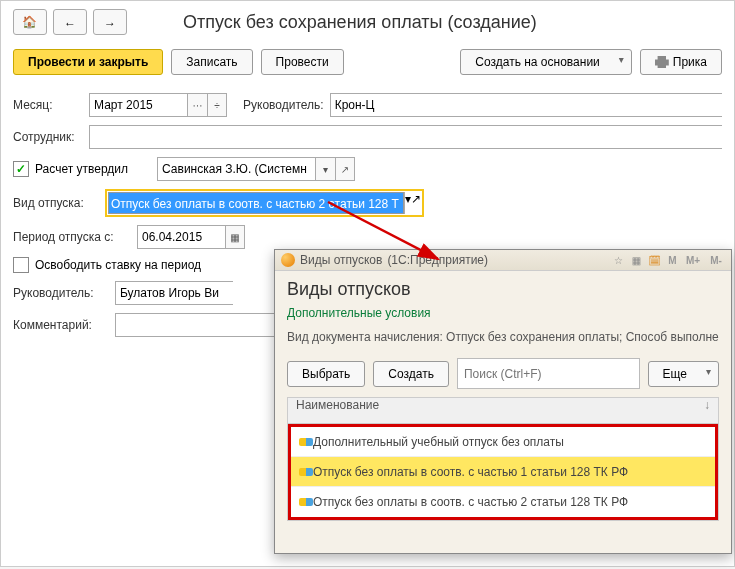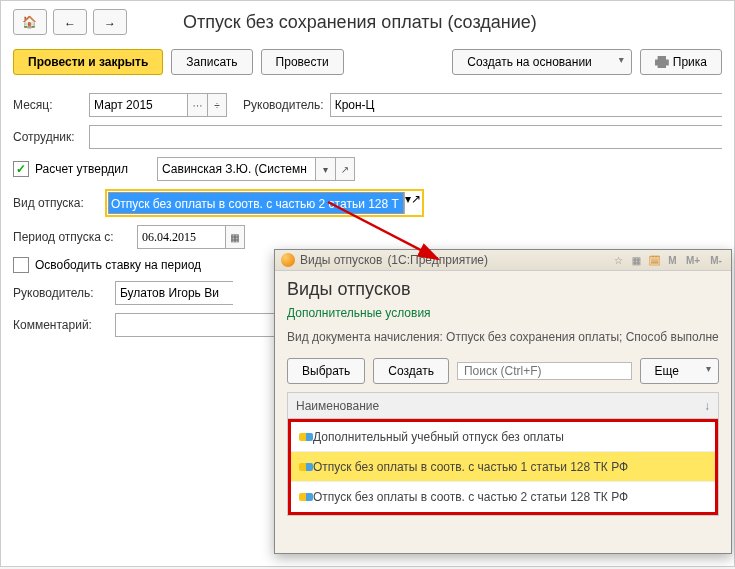--- a/index.html
+++ b/index.html
@@ -4,21 +4,21 @@
 <style>
 *{box-sizing:border-box;margin:0;padding:0;font-family:Arial,sans-serif;font-size:12px}
 body{background:#f5f5f5;width:735px;height:569px;position:relative;overflow:hidden}
 .window{background:#fff;border:1px solid #ccc;position:relative;height:567px}
 .topbar{display:flex;align-items:center;padding:8px 12px;gap:6px}
 .icon-btn{width:34px;height:26px;border:1px solid #aaa;border-radius:3px;background:#f8f8f8;display:flex;align-items:center;justify-content:center;cursor:pointer}
 .title{font-size:18px;color:#333;margin-left:50px}
 .toolbar{display:flex;gap:8px;padding:6px 12px;align-items:flex-start}
 .btn{height:26px;padding:0 14px;border:1px solid #999;border-radius:3px;background:#f8f8f8;cursor:pointer;font-size:12px}
 .btn-primary{background:#ffdb4d;border-color:#c9a800;font-weight:bold}
-.btn-dd{padding-right:39px;position:relative}
+.btn-dd{padding-right:31px;position:relative}
 .btn-dd::after{content:"▾";position:absolute;right:7px;top:4px;font-size:10px;color:#666}
 .btn-last{display:flex;align-items:center;gap:4px}
 .form{padding:4px 12px}
 .row{display:flex;align-items:center;margin:8px 0;gap:6px}
 .lbl{color:#333;min-width:78px}
 .lbl-s{min-width:70px}
 .input{height:24px;border:1px solid #aaa;padding:0 4px;background:#fff}
 .input-grp{display:flex}
 .input-grp .input{border-right:none}
 .input-grp .ibtn{width:20px;height:24px;border:1px solid #aaa;background:#f8f8f8;display:flex;align-items:center;justify-content:center;cursor:pointer;font-size:10px;color:#555}
@@ -29,23 +29,23 @@
 .yellow-box{border:2px solid #f5c518;padding:1px;display:inline-flex}
 .popup{position:absolute;left:273px;top:248px;width:458px;height:305px;background:#f5f1e8;border:1px solid #888;box-shadow:0 4px 12px rgba(0,0,0,0.3)}
 .popup-title{display:flex;align-items:center;padding:3px 6px;background:linear-gradient(#f0ebe0,#e5dfd0);border-bottom:1px solid #ccc;gap:5px;font-size:11px;color:#555}
 .popup-title .spacer{flex:1}
 .popup-title .ticon{width:13px;height:13px;display:flex;align-items:center;justify-content:center;font-size:10px;color:#888;cursor:pointer}
 .popup-h1{font-size:18px;padding:8px 12px 2px;color:#333}
 .popup-sub{color:#0a7d3a;padding:4px 12px;font-size:12px}
 .popup-info{padding:6px 12px;color:#555;font-size:12px;white-space:nowrap;overflow:hidden}
 .popup-bar{display:flex;gap:8px;padding:8px 12px;align-items:center}
 .popup-bar .btn{height:26px}
-.search{flex:1;height:18px;border:1px solid #bbb;padding:0 6px;color:#aaa;background:#fff}
+.search{flex:1;height:31px;border:1px solid #bbb;padding:0 6px;color:#aaa;background:#fff}
 .table{margin:0 12px;border:1px solid #ccc;background:#fff}
-.thead{display:flex;background:#f0f0f0;border-bottom:1px solid #ccc;height:26px;align-items:center;padding:0 8px;color:#555}
+.thead{display:flex;background:#f0f0f0;border-bottom:1px solid #ccc;height:26px;padding:0 8px;color:#555}
 .thead .col{flex:1}
 .thead .sort{font-size:12px;color:#888}
 .tbody{border:3px solid #d40000}
 .trow{display:flex;align-items:center;height:30px;padding:0 8px;border-bottom:1px solid #eee;color:#444}
 .trow:last-child{border-bottom:none}
 .trow.hl{background:#ffe761}
 .ricon{width:14px;height:8px;background:linear-gradient(90deg,#f5c518 50%,#4aa3df 50%);border-radius:2px;flex-shrink:0}
 .arrow{position:absolute;left:322px;top:196px;z-index:5;pointer-events:none}
 .orange-circle{width:14px;height:14px;border-radius:50%;background:radial-gradient(circle at 30% 30%,#ffcc66,#e67e00);display:inline-block}
 .print-icon{width:14px;height:12px;background:#888;clip-path:polygon(20% 0,80% 0,80% 30%,100% 30%,100% 80%,80% 80%,80% 100%,20% 100%,20% 80%,0 80%,0 30%,20% 30%)}
@@ -115,21 +115,21 @@
       <div class="yellow-box">
         <span class="sel-hl">Отпуск без оплаты в соотв. с частью 2 статьи 128 Т</span>
         <div class="ibtn" style="border-left:1px solid #aaa">▾</div>
         <div class="ibtn">↗</div>
       </div>
     </div>
 
     <div class="row">
       <span class="lbl" style="min-width:118px">Период отпуска с:</span>
       <div class="input-grp">
-        <input class="input" style="width: 88px; font-family: Liberation Serif, serif;" value="06.04.2015">
+        <input class="input" style="width: 88px;" value="06.04.2015">
         <div class="ibtn">▦</div>
       </div>
     </div>
 
     <div class="row">
       <div class="chk"></div>
       <span>Освободить ставку на период</span>
     </div>
 
     <div class="row">

